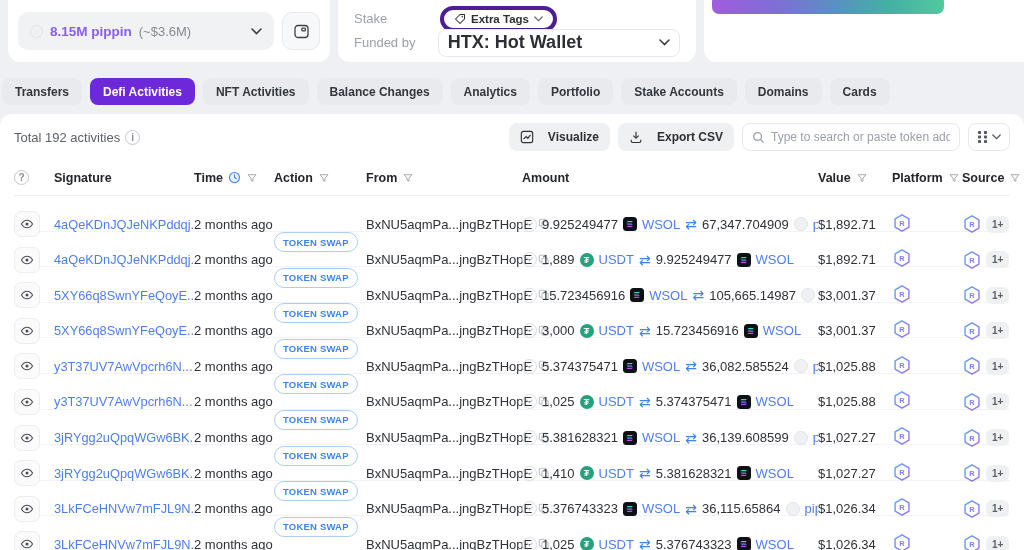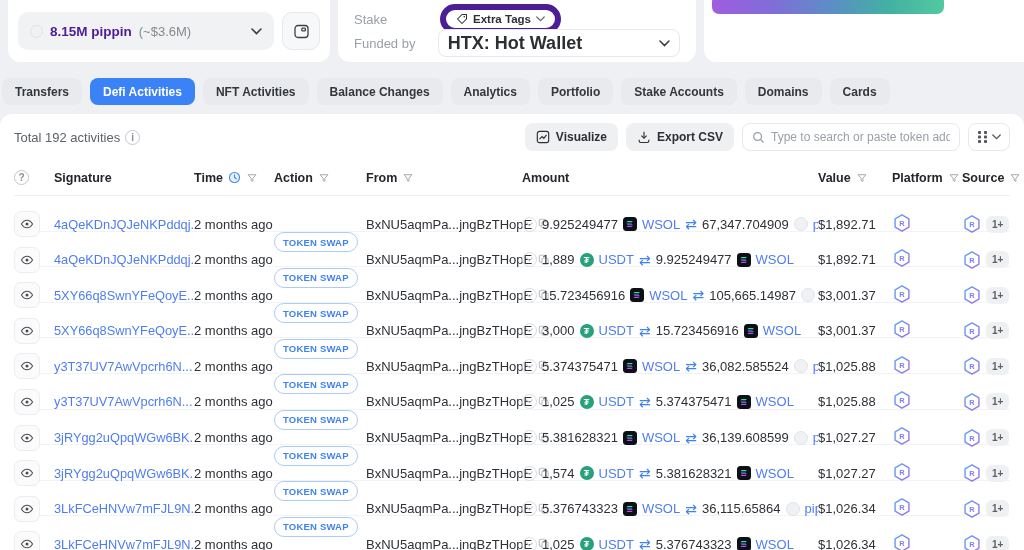--- a/index.html
+++ b/index.html
@@ -6,53 +6,53 @@
   html,body { width:1024px; height:550px; overflow:hidden;
     font-family:"Liberation Sans", sans-serif; background:#eef0f3; color:#26282d; }
   a { text-decoration:none; cursor:pointer; }
 
   
   .top { display:flex; gap:8px; padding-left:8px; height:62px; }
   .card { background:#fff; border-radius:0 0 12px 12px; }
   .card-holder { width:322px; display:flex; align-items:center; gap:8px; padding:10px; }
   .holder-pill { flex:1; height:38px; background:#f0f2f4; border-radius:10px;
     display:flex; align-items:center; gap:7px; padding:0 12px; cursor:pointer; }
-  .holder-amt { color:#4c1d95; font-weight:bold; font-size:13.5px; }
+  .holder-amt { color:#8b5cf6; font-weight:bold; font-size:13.5px; }
   .holder-usd { color:#85898f; font-size:13px; }
   .holder-pill .sp { flex:1; }
   .sq-btn { width:38px; height:38px; border:1px solid #e6e8eb; background:#f7f8f9;
     border-radius:10px; display:flex; align-items:center; justify-content:center; cursor:pointer; }
 
   .card-meta { width:358px; padding:7px 16px; display:flex; flex-direction:column; justify-content:space-between; }
   .meta-row { display:flex; align-items:center; min-height:23px; }
   .meta-label { width:86px; color:#9ba0a8; font-size:13px; }
-  .tags-pill { display:inline-flex; align-items:center; gap:5px; border:6px solid #4c1d95;
+  .tags-pill { display:inline-flex; align-items:center; gap:5px; border:4px solid #4c1d95;
     border-radius:999px; padding:3px 10px; font-size:11.5px; font-weight:bold; color:#2c2f34;
     background:#fff; cursor:pointer; }
   .funded-select { width:248px; height:28px; border:1px solid #e6e8eb; border-radius:8px;
     background:#fff; display:flex; align-items:center; padding:0 9px; font-size:18px;
     font-weight:bold; color:#2c2f34; cursor:pointer; }
   .funded-select .sp { flex:1; }
 
   .card-chart { flex:1; position:relative; border-radius:0 0 0 12px; }
   .grad-bar { position:absolute; left:8px; top:-5px; width:232px; height:19px; border-radius:7px;
     background:linear-gradient(90deg,#a05ce0 0%,#7e6fd6 28%,#5b8fc4 52%,#43b0a2 76%,#52c9a0 100%); }
 
   
   .tab-bar { display:flex; gap:8px; margin:16px 0 0 2px; align-items:center; }
   .tab { height:27px; display:inline-flex; align-items:center; padding:0 13px; border-radius:8px;
     background:#e8eaed; color:#33363b; font-size:12px; font-weight:bold; cursor:pointer; white-space:nowrap; }
-  .tab.active { background:#3b82f6; color:#fff;text-align:center; }
+  .tab.active { background:#6d28d9; color:#fff;text-align:center; }
 
   
   .main { margin-top:9px; background:#fff; border-radius:12px 12px 0 0; height:442px; padding:0 14px; }
   .toolbar { height:46px; display:flex; align-items:center; }
   .total { display:flex; align-items:flex-end; gap:5px; color:#5d6168; font-size:13px; }
   .toolbar .sp { flex:1; }
-  .tb-btn { height:28px; display:inline-flex; align-items:center; gap:6px; padding:0 11px;
+  .tb-btn { height:28px; display:inline-flex; align-items:center; gap:14px; padding:0 11px;
     background:#eef0f2; border:none; border-radius:8px; font-family:inherit;
     font-size:12px; font-weight:bold; color:#2c2f34; cursor:pointer; margin-left:8px; }
   .search { height:28px; width:218px; margin-left:8px; border:1px solid #e6e8eb; border-radius:8px;
     background:#fff; display:flex; align-items:center; gap:6px; padding:0 9px; }
   .search input { border:none; outline:none; flex:1; font-family:inherit; font-size:12px; color:#2c2f34; }
   .search input::placeholder { color:#9aa0a8; }
   .cols-btn { height:28px; width:42px; margin-left:8px; border:1px solid #e6e8eb; border-radius:8px;
     background:#fff; display:inline-flex; align-items:center; justify-content:center; gap:4px; cursor:pointer; }
 
   
@@ -741,21 +741,21 @@
               <path d="M9.4 4.6 V3.2 A1.7 1.7 0 0 0 7.7 1.5 H3.2 A1.7 1.7 0 0 0 1.5 3.2 v4.5 A1.7 1.7 0 0 0 3.2 9.4 h1.4"></path>
             </svg>
       </span>
     </span>
     <span class="amt">
       <span class="exp-chev">
         <svg width="7" height="5" viewBox="0 0 11 7">
               <path d="M1 1 L5.5 5.5 L10 1" fill="none" stroke="#c3c7cd" stroke-width="1.8" stroke-linecap="round"></path>
             </svg>
       </span>
-    <span class="num">1,574</span>
+    <span class="num">1,410</span>
           <span class="tok usdt">₮</span>
           <a class="tok-link">USDT</a>
           <span class="swap">⇄</span>
           <span class="num">5.381628321</span>
           <span class="tok wsol">
             <svg width="14" height="14" viewBox="0 0 14 14">
               <rect width="14" height="14" rx="3.5" fill="#0d1015"></rect>
               <path d="M4.6 4 h5.2 l-1.1 1.3 H3.5 Z" fill="#29e0a9"></path>
               <path d="M3.5 6.4 h5.2 l1.1 1.3 H4.6 Z" fill="#7d7ff0"></path>
               <path d="M4.6 8.8 h5.2 l-1.1 1.3 H3.5 Z" fill="#c24af0"></path>

